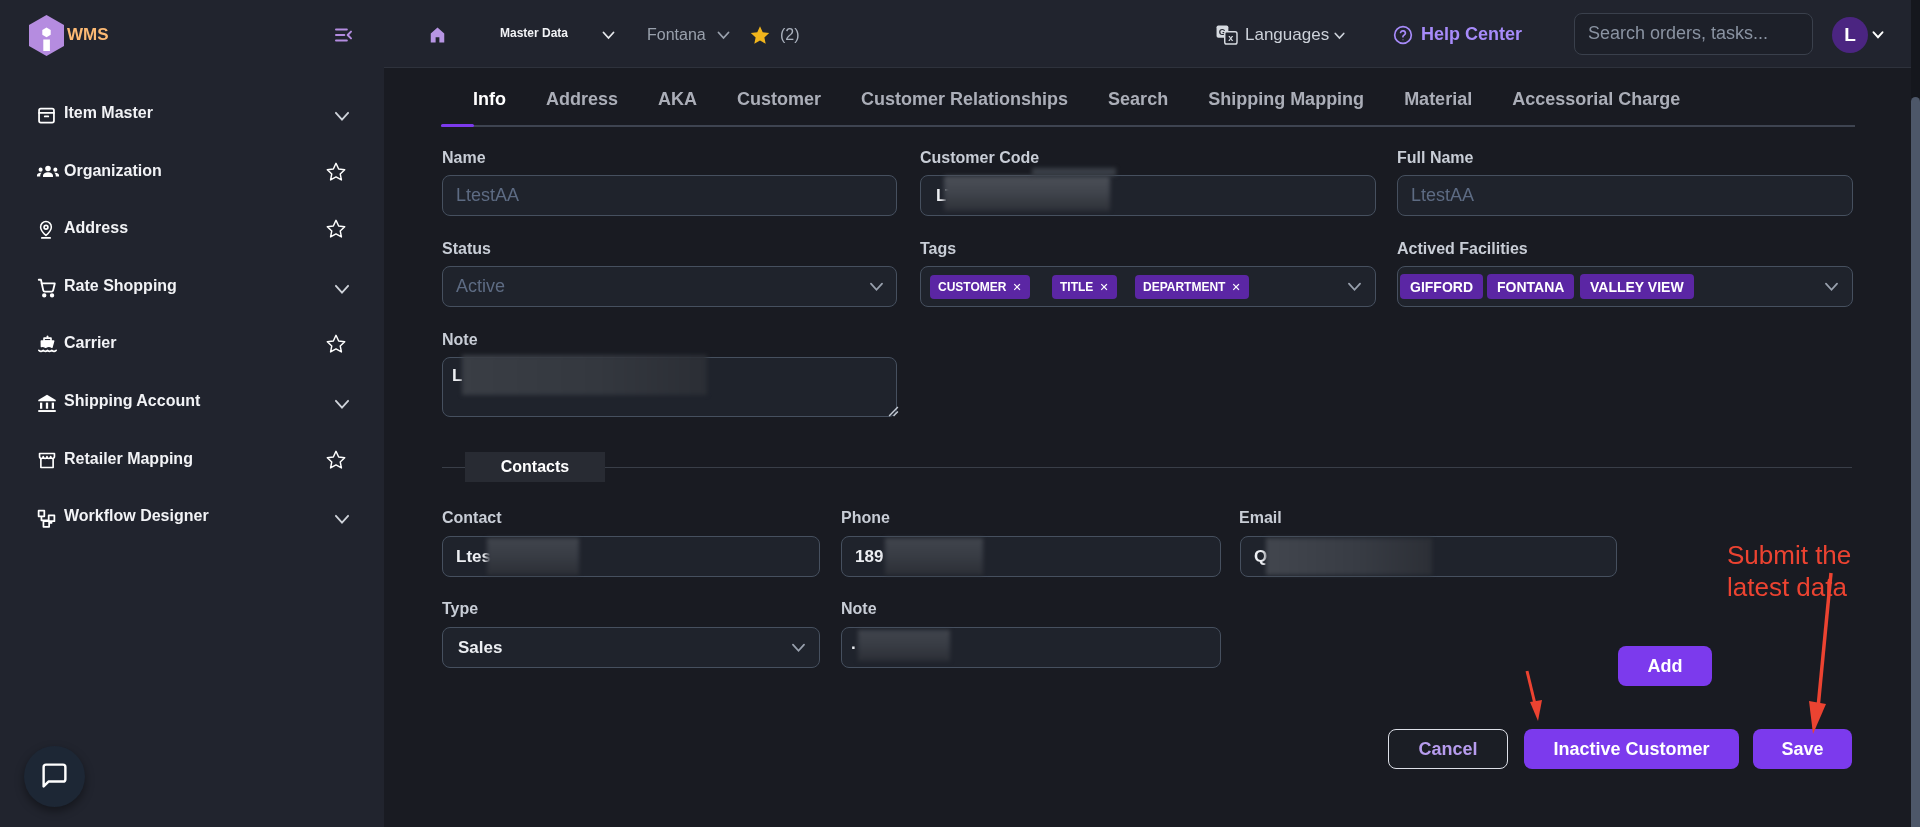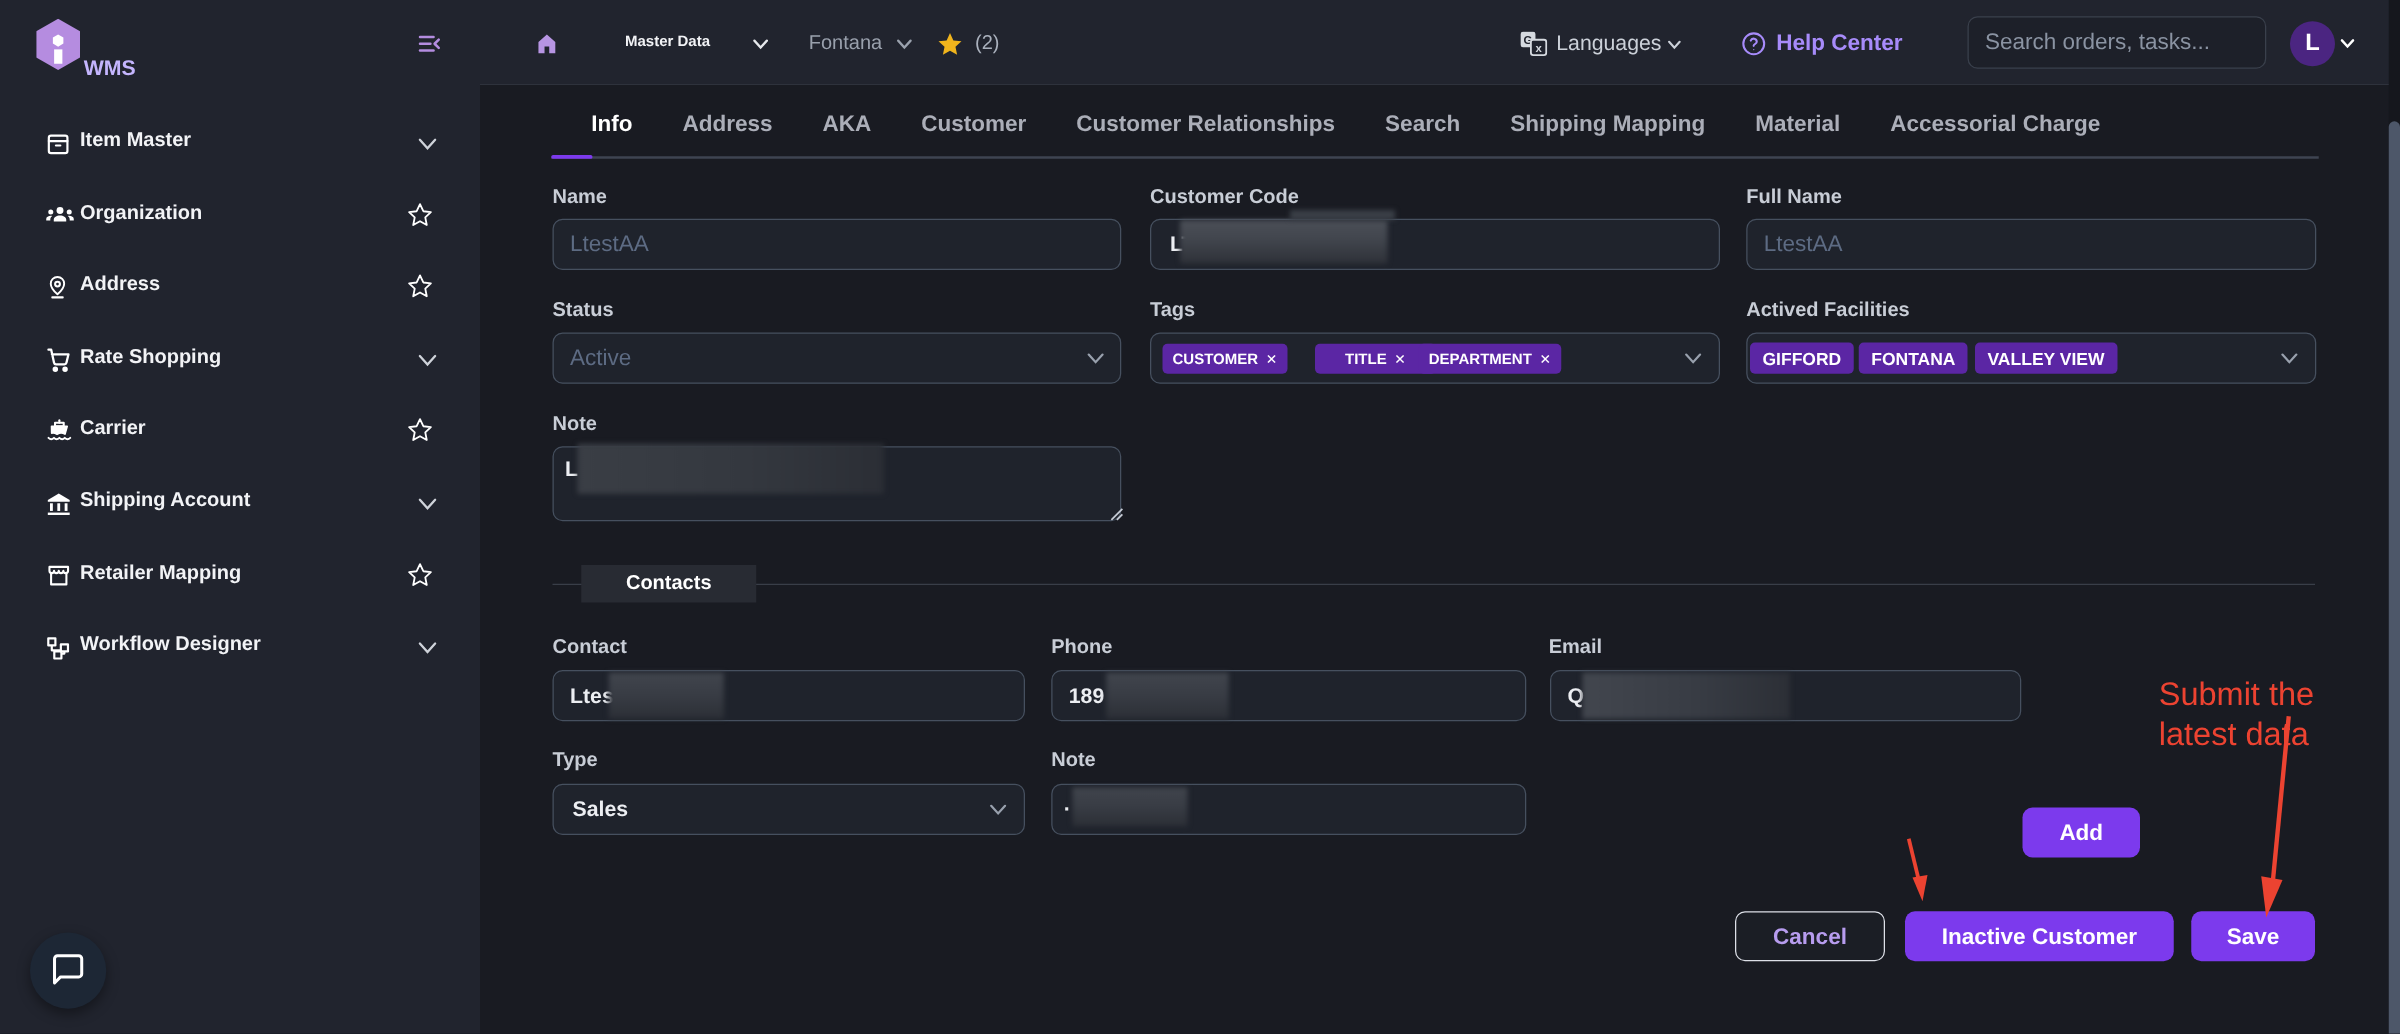--- a/index.html
+++ b/index.html
@@ -27,21 +27,21 @@
 <div class="abs sidebar"></div>
 <div class="abs content"></div>
 <div class="abs scrolltrack"></div>
 <div class="abs scrollthumb"></div>
 
 <svg class="abs" style="left:29px; top:15px;" width="35" height="41" viewBox="0 0 35 41">
   <polygon points="17.5,0 35,10 35,31 17.5,41 0,31 0,10" fill="#b58ce0"></polygon>
   <polygon points="17.5,12.5 21.7,15 21.7,19.8 17.5,22.3 13.3,19.8 13.3,15" fill="#fff"></polygon>
   <rect x="14.3" y="24.5" width="6.6" height="11.5" fill="#fff"></rect>
 </svg>
-<div class="abs" style="left:67px; top:25px; font-size:17px; font-weight:bold; color:#c4b5fd;margin-top:20px;">WMS</div>
+<div class="abs" style="left:67px; top:25px; font-size:17px; font-weight:bold; color:#fdba74;">WMS</div>
 
 <svg class="abs" style="left:333px; top:25px;" width="21" height="20" viewBox="0 0 24 24" fill="none" stroke="#b48ce0" stroke-width="2.4" stroke-linecap="round" stroke-linejoin="round">
   <line x1="3" y1="5.5" x2="16" y2="5.5"></line>
     <line x1="3" y1="12" x2="13" y2="12"></line>
     <line x1="3" y1="18.5" x2="16" y2="18.5"></line>
   <polyline points="21,8 17,12 21,16"></polyline>
 </svg>
 <svg class="abs" style="left:428px; top:26px;" width="19" height="18" viewBox="0 0 24 24" fill="#b795e3">
   <path d="M12 2 L3 10 L3 22 L9.5 22 L9.5 15 L14.5 15 L14.5 22 L21 22 L21 10 Z"></path>
 </svg>
@@ -215,21 +215,21 @@
 <div class="abs lbl" style="left:442px; top:240px;">Status</div>
 <div class="abs inp" style="left:442px; top:266px; width:455px; height:41px;"></div>
 <div class="abs ph" style="left:456px; top:276px;">Active</div>
 <svg class="abs" style="left:869px; top:282px;" width="15" height="10" viewBox="0 0 13 9" fill="none" stroke="#98a0ad" stroke-width="1.6" stroke-linecap="round">
     <polyline points="1.5,1.5 6.5,7 11.5,1.5"></polyline>
   </svg>
 
 <div class="abs lbl" style="left:920px; top:240px;">Tags</div>
 <div class="abs inp" style="left:920px; top:266px; width:456px; height:41px;"></div>
 <div class="abs chip" style="left:930px; top:275px; height:24px; padding:0 8px; font-size:12px;">CUSTOMER<span style="font-weight:normal; font-size:11px;">&nbsp;&nbsp;✕</span></div>
-<div class="abs chip" style="left:1052px; top:275px; height:24px; padding:0 24px; font-size:12px;">TITLE<span style="font-weight:normal; font-size:11px;">&nbsp;&nbsp;✕</span></div>
+<div class="abs chip" style="left:1052px; top:275px; height:24px; padding:0 8px; font-size:12px;">TITLE<span style="font-weight:normal; font-size:11px;">&nbsp;&nbsp;✕</span></div>
 <div class="abs chip" style="left:1135px; top:275px; height:24px; padding:0 8px; font-size:12px;">DEPARTMENT<span style="font-weight:normal; font-size:11px;">&nbsp;&nbsp;✕</span></div>
 <svg class="abs" style="left:1347px; top:282px;" width="15" height="10" viewBox="0 0 13 9" fill="none" stroke="#98a0ad" stroke-width="1.6" stroke-linecap="round">
     <polyline points="1.5,1.5 6.5,7 11.5,1.5"></polyline>
   </svg>
 
 <div class="abs lbl" style="left:1397px; top:240px;">Actived Facilities</div>
 <div class="abs inp" style="left:1397px; top:266px; width:456px; height:41px;"></div>
 <div class="abs chip" style="left:1400px; top:274px; height:25px; padding:0 10px; font-size:14px;">GIFFORD</div>
 <div class="abs chip" style="left:1487px; top:274px; height:25px; padding:0 10px; font-size:14px;">FONTANA</div>
 <div class="abs chip" style="left:1580px; top:274px; height:25px; padding:0 10px; font-size:14px;">VALLEY VIEW</div>

